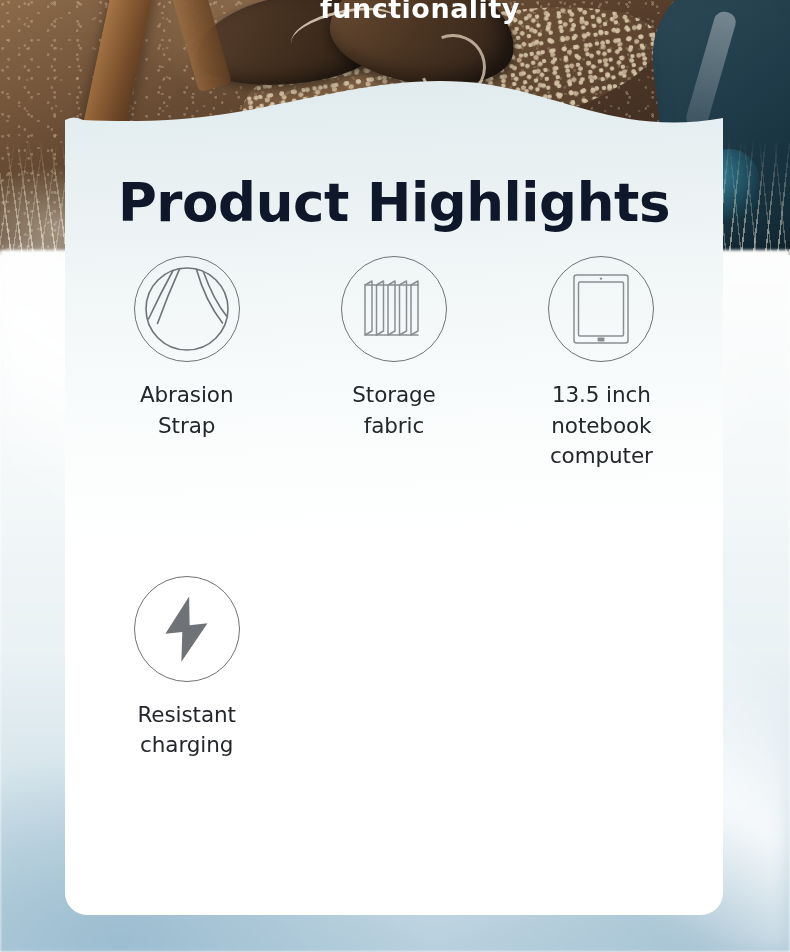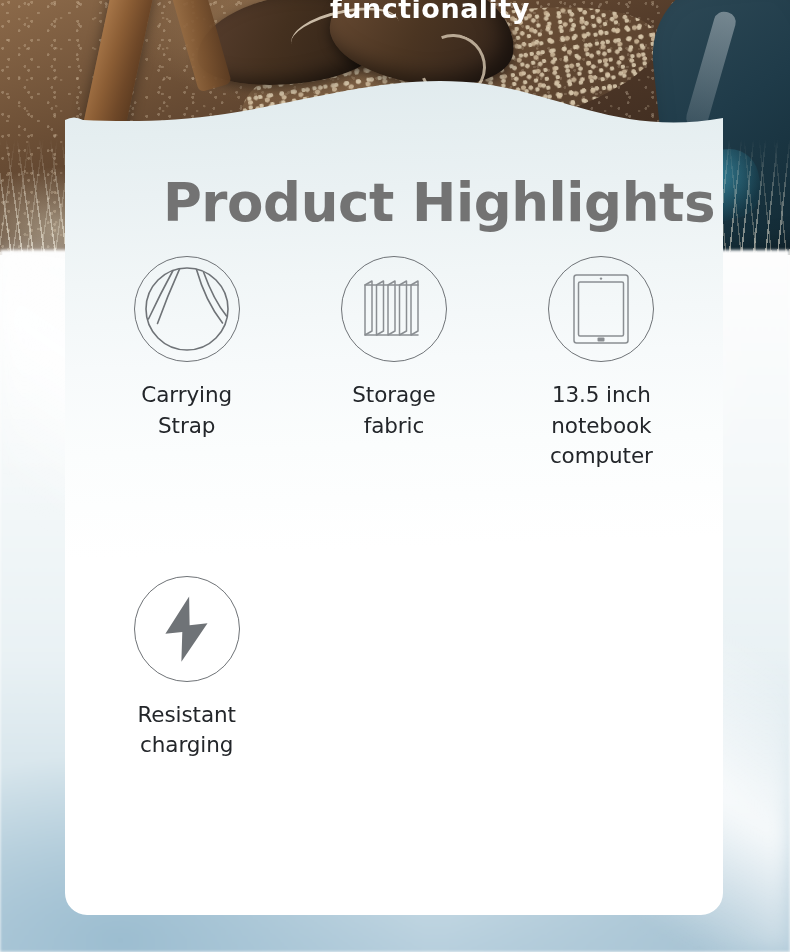--- a/index.html
+++ b/index.html
@@ -157,21 +157,21 @@
     position: absolute;
     left: 0; top: 250px; width: 790px; height: 702px;
     background:
       linear-gradient(34deg, rgba(255,255,255,0) 38%, rgba(255,255,255,.85) 52%, rgba(255,255,255,0) 66%);
     filter: blur(10px);
   }
 
   
   .arc-text {
     position: absolute;
-    left: 330px; top: 18px;
+    left: 320px; top: 18px;
     width: 330px; height: 110px;
   }
   .arc-text svg { display: block; overflow: visible; }
   .arc-text text {
     font-family: "DejaVu Sans", "Liberation Sans", sans-serif;
     font-weight: 700;
     font-size: 27px;
     fill: #ffffff;
     letter-spacing: .5px;
   }
@@ -200,24 +200,23 @@
     width: 658px; height: 837px;
   }
 
   .card-title {
     position: absolute;
     left: 0; top: 94px;
     width: 658px;
     text-align: center;
     font-size: 53px;
     font-weight: 700;
-    color: #737373;
+    color: #0f172a;
     letter-spacing: -.4px;
     white-space: nowrap;
-    margin-left: 45px;
   }
 
   
   .grid {
     position: absolute;
     left: 18px; top: 178px;
     width: 622px;
     display: grid;
     grid-template-columns: repeat(3, 1fr);
     row-gap: 104px;
@@ -294,21 +293,21 @@
       <div class="cell">
         <div class="icon-circle">
           <svg width="94" height="94" viewBox="0 0 94 94" fill="none" stroke="#6f7377" stroke-width="1.6" stroke-linecap="round" stroke-linejoin="round">
             <circle cx="47" cy="47" r="41"></circle>
             <path d="M33 8.5 C24 25 16 41 8.5 57"></path>
             <path d="M39.5 7.2 C31.5 25 24.5 42 17.5 61.5"></path>
             <path d="M56.5 7.5 C62 27 70 45 82.5 61"></path>
             <path d="M63.5 10 C70 28 78.5 44 86.5 54"></path>
           </svg>
         </div>
-        <div class="cell-label">Carrying
+        <div class="cell-label">Abrasion
 Strap</div>
       </div>
 
 
       <div class="cell">
         <div class="icon-circle">
           <svg width="70" height="70" viewBox="0 0 70 70" fill="none" stroke="#8a8e92" stroke-width="1.5" stroke-linecap="round" stroke-linejoin="round">
             <path d="M6 11 L13 7 L13 57 L6 61 Z"></path>
             <path d="M17.5 11 L24.5 7 L24.5 57 L17.5 61 Z"></path>
             <path d="M29 11 L36 7 L36 57 L29 61 Z"></path>

